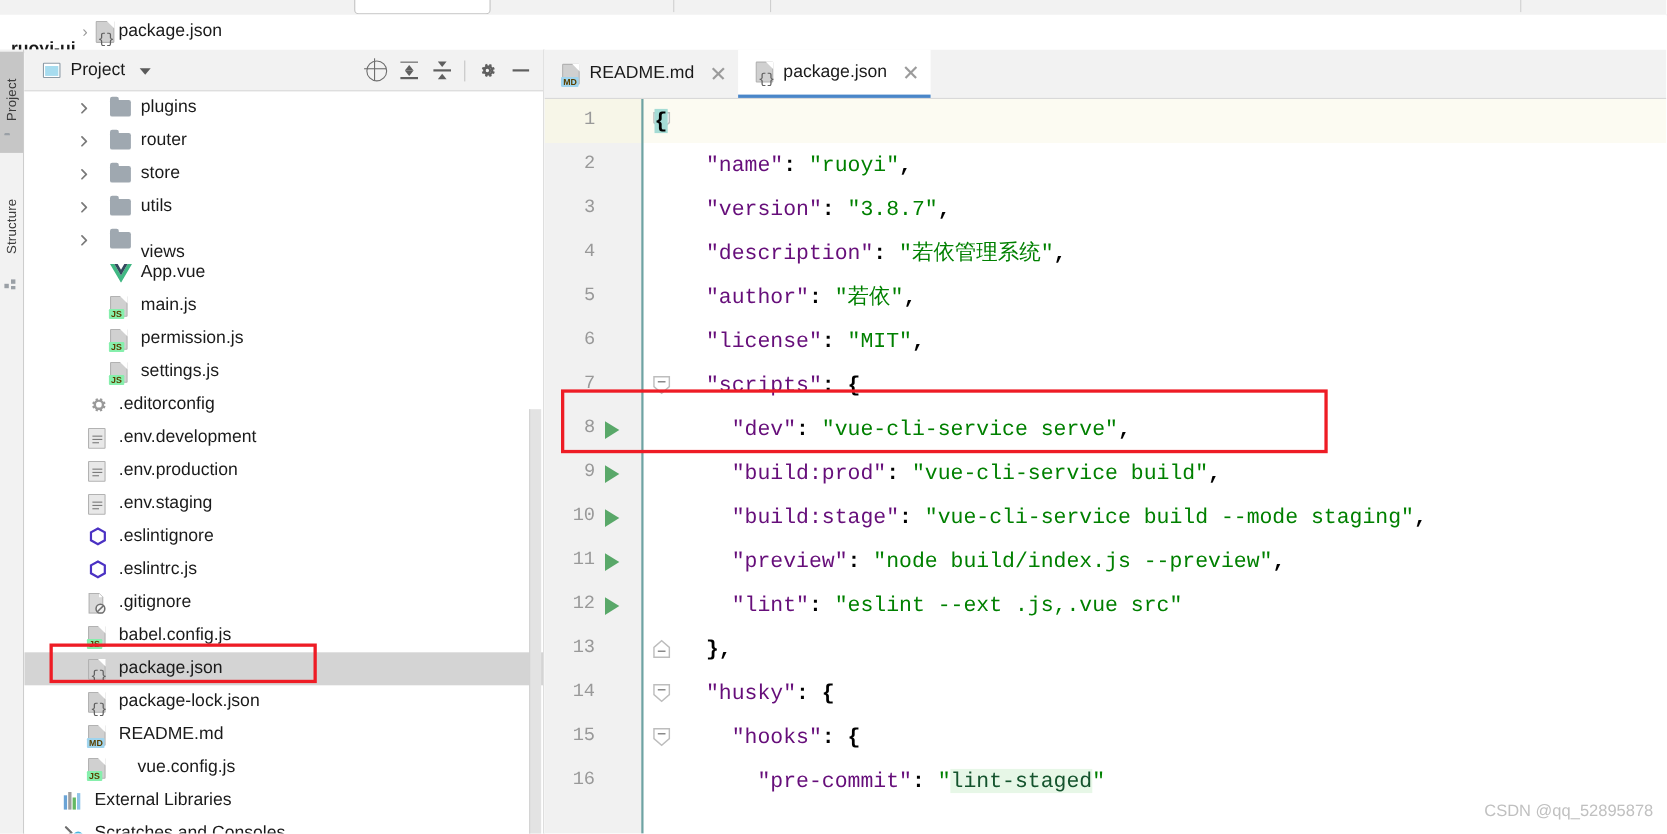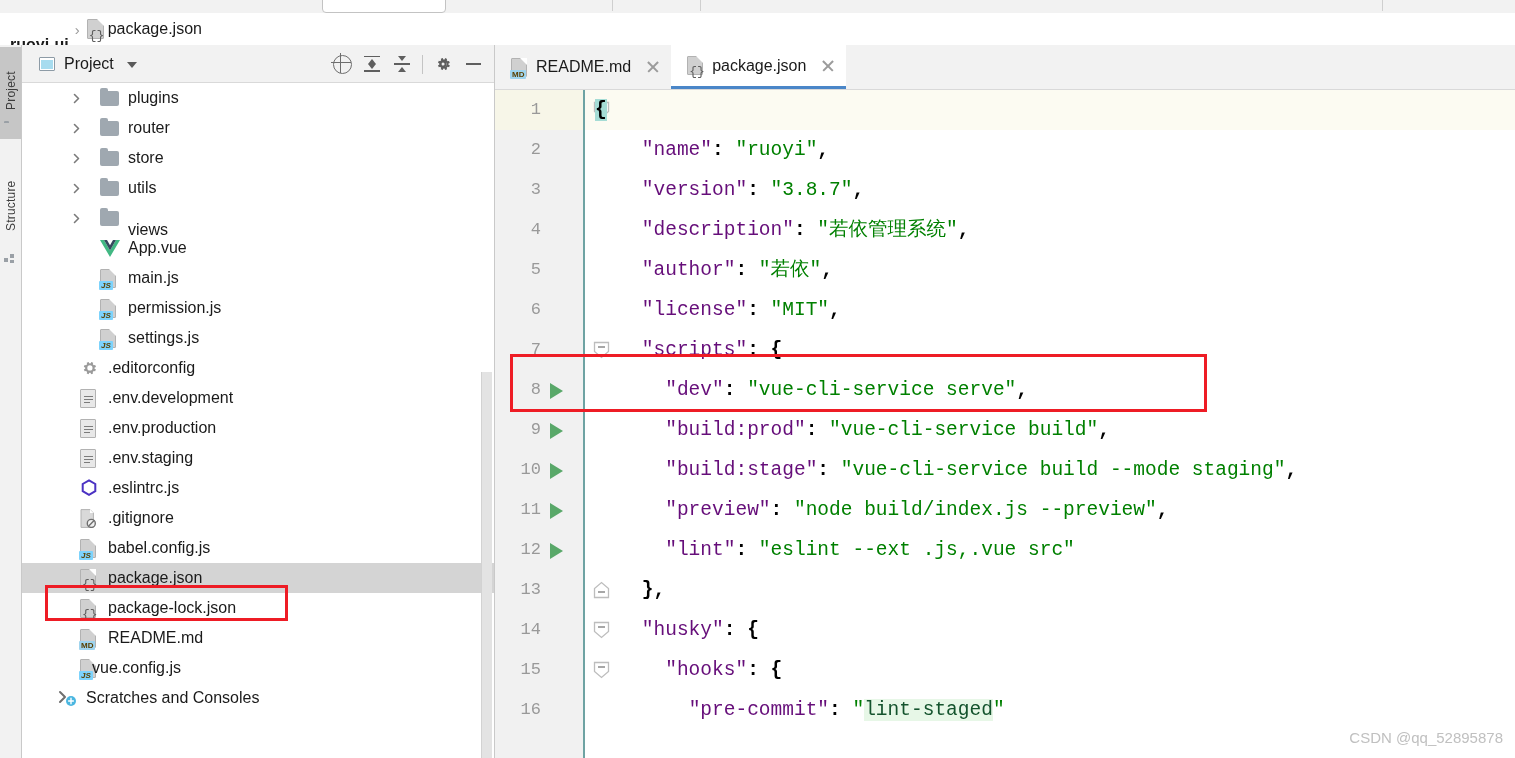--- a/index.html
+++ b/index.html
@@ -310,21 +310,21 @@
     position: absolute;
     left: -2px; bottom: -3px;
     font-size: 8px;
     font-weight: bold;
     color: #5a4000;
     line-height: 9px;
     padding: 0 2px;
     border-radius: 1px;
     font-family: "Liberation Sans", sans-serif;
   }
-  .badge-js { background: #7dd3fc; color: #4a3600; font-style: italic; }
+  .badge-js { background: #86efac; color: #4a3600; }
   .badge-md { background: #9fd4ee; color: #134152; }
   
   .ic-text {
     width: 16px; height: 19px;
     background: #e8e8e8;
     border: 1px solid #b2b2b2;
     box-sizing: border-box;
     border-radius: 1px;
   }
   .ic-text i {
@@ -746,20 +746,28 @@
           </span>
         </span>
         <span class="tree-label" style="position:absolute;left:86px;">.env.staging</span>
       </div>
       <div class="tree-row">
         <span style="position:absolute;left:58px;display:flex;align-items:center;height:30px;">
           <span class="ti ic-hex"><svg width="18" height="18" viewBox="0 0 18 18">
               <path d="M9 1.4 L15.3 5 L15.3 12.2 L9 15.8 L2.7 12.2 L2.7 5 Z" fill="none" stroke="#4b32c3" stroke-width="2"></path>
             </svg></span>
         </span>
+        <span class="tree-label" style="position:absolute;left:86px;">.eslintignore</span>
+      </div>
+      <div class="tree-row">
+        <span style="position:absolute;left:58px;display:flex;align-items:center;height:30px;">
+          <span class="ti ic-hex"><svg width="18" height="18" viewBox="0 0 18 18">
+              <path d="M9 1.4 L15.3 5 L15.3 12.2 L9 15.8 L2.7 12.2 L2.7 5 Z" fill="none" stroke="#4b32c3" stroke-width="2"></path>
+            </svg></span>
+        </span>
         <span class="tree-label" style="position:absolute;left:86px;">.eslintrc.js</span>
       </div>
       <div class="tree-row">
         <span style="position:absolute;left:58px;display:flex;align-items:center;height:30px;">
           <span class="ti ic-git"><svg width="17" height="19" viewBox="0 0 17 19">
               <path d="M1 0.6 h9 l3.4 3.4 v14.4 h-12.4 z" fill="#d9d9d9" stroke="#b2b2b2" stroke-width="1"></path>
               <path d="M10 0.6 v3.4 h3.4 z" fill="#ffffff"></path>
               <circle cx="11.3" cy="14.4" r="4" fill="#f2f2f2" stroke="#6f6f6f" stroke-width="1.4"></circle>
               <line x1="8.5" y1="17.2" x2="14.1" y2="11.6" stroke="#6f6f6f" stroke-width="1.4"></line>
             </svg></span>
@@ -797,21 +805,32 @@
           </span>
         </span>
         <span class="tree-label" style="position:absolute;left:86px;">README.md</span>
       </div>
       <div class="tree-row">
         <span style="position:absolute;left:58px;display:flex;align-items:center;height:30px;">
           <span class="ti ic-doc">
             <span class="badge badge-js">JS</span>
           </span>
         </span>
-        <span class="tree-label" style="position:absolute;left:70px;">vue.config.js</span>
+        <span class="tree-label" style="position:absolute;left:103px;">vue.config.js</span>
+      </div>
+      <div class="tree-row">
+        <span style="position:absolute;left:36px;display:flex;align-items:center;height:30px;">
+          <span class="ti ic-lib">
+            <i></i>
+            <i></i>
+            <i></i>
+            <i></i>
+          </span>
+        </span>
+        <span class="tree-label" style="position:absolute;left:64px;">External Libraries</span>
       </div>
       <div class="tree-row">
         <span style="position:absolute;left:36px;display:flex;align-items:center;height:30px;">
           <span class="ti ic-scratch"><svg width="19" height="17" viewBox="0 0 19 17">
               <path d="M2 2 L7 7 L2 12" fill="none" stroke="#6f6f6f" stroke-width="2" stroke-linecap="round" stroke-linejoin="round"></path>
               <circle cx="13" cy="11" r="5" fill="#4ab6e0"></circle>
               <path d="M13 8.3 v5.4 M10.6 11 h4.8" stroke="#ffffff" stroke-width="1.4" stroke-linecap="round"></path>
             </svg></span>
         </span>
         <span class="tree-label" style="position:absolute;left:64px;">Scratches and Consoles</span>

